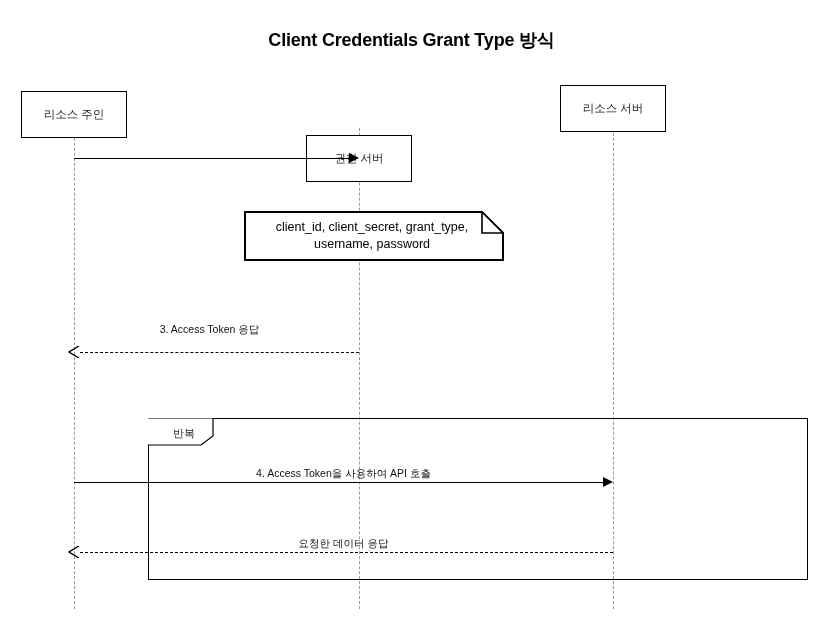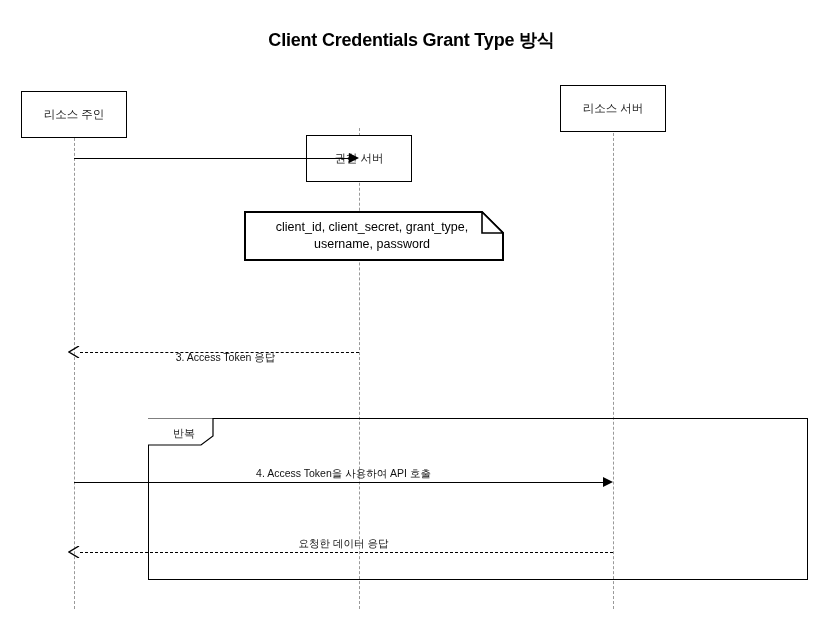--- a/index.html
+++ b/index.html
@@ -149,21 +149,21 @@
   <div class="arrowhead right-solid" style="left:349px; top:153px;"></div>
 
   <div id="note-box" style="left:244px; top:211px; width:260px; height:50px;padding-left:14px;">
     <svg width="260" height="50" viewBox="0 0 260 50" style="position:absolute; left:0; top:0;">
       <path d="M1,1 L238,1 L259,22 L259,49 L1,49 Z" fill="#ffffff" stroke="#000000" stroke-width="2"></path>
       <path d="M238,1 L259,22 L238,22 Z" fill="#ffffff" stroke="#000000" stroke-width="1.6"></path>
     </svg>
     <div id="note-text">client_id, client_secret, grant_type, username, password</div>
   </div>
 
-  <div class="msg-label" style="left:83px; top:323px; width:285px;margin-top:28px;">
+  <div class="msg-label" style="left:67px; top:323px; width:285px;">
     <div>3. Access Token 응답</div>
   </div>
   <div class="msg-line dashed" style="left:80px; top:352px; width:279px;"></div>
   <svg class="arrowhead left-open" viewBox="0 0 12 12" style="left:68px; top:346px;">
     <path d="M11,0 L1,6 L11,12" fill="none" stroke="#000000" stroke-width="1.4"></path>
   </svg>
 
   <div id="loop-fragment" style="left:148px; top:418px; width:660px; height:162px;"></div>
   <div id="loop-tab" style="left:148px; top:418px; width:66px; height:28px;">
     <svg width="66" height="28" viewBox="0 0 66 28" style="position:absolute; left:0; top:0;">

